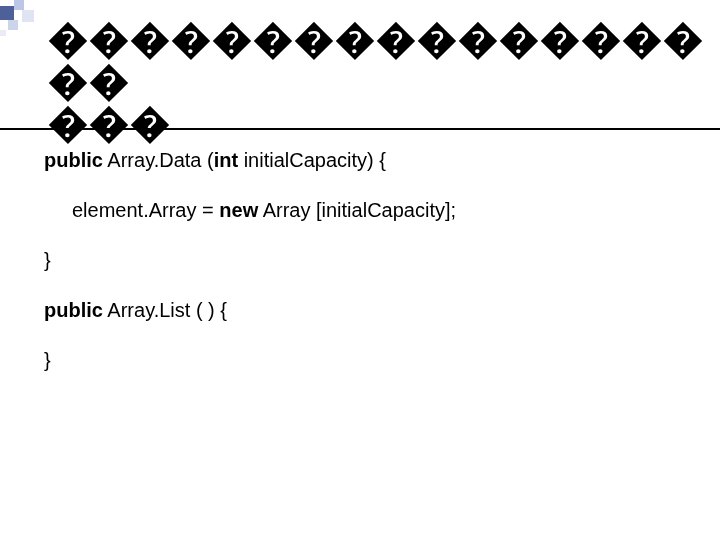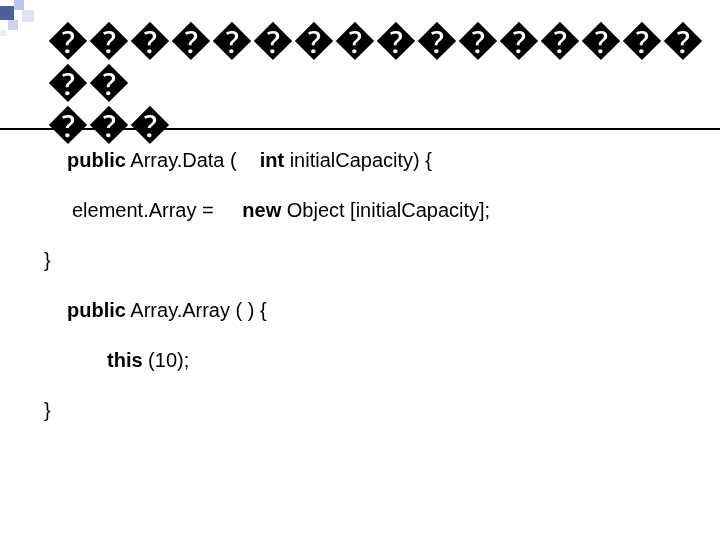--- a/index.html
+++ b/index.html
@@ -67,21 +67,21 @@
     font-size: 20px;
     color: #000;
     line-height: 1.4;
   }
   .code-line {
     margin: 0 0 22px 0;
     white-space: nowrap;
   }
   .indent1 { padding-left: 28px; }
   .indent2 { padding-left: 40px; }
-  .kw { font-weight: 700; margin-left: 23px; }
+  .kw { font-weight: 700; }
 </style>
 </head>
 <body>
 
 <div class="slide">
 
   <div class="corner-deco">
     <div class="sq a"></div>
       <div class="sq b"></div>
       <div class="sq c"></div>
@@ -98,33 +98,30 @@
 
   <div class="rule"></div>
 
   <div class="body">
 
     <div class="code-line">
       <span class="kw">public</span><span> Array.Data (</span><span class="kw">int</span><span> initialCapacity) {</span>
     </div>
 
     <div class="code-line indent1">
-      <span>element.Array = </span><span class="kw">new</span><span> Object [initialCapacity];</span>
+      <span>element.Array = </span><span class="kw">new</span><span> Array [initialCapacity];</span>
     </div>
 
     <div class="code-line">
       <span>}</span>
     </div>
 
     <div class="code-line">
-      <span class="kw">public</span><span> Array.Array ( ) {</span>
+      <span class="kw">public</span><span> Array.List ( ) {</span>
     </div>
 
-    <div class="code-line indent2">
-      <span class="kw">this</span><span> (10);</span>
-    </div>
 
     <div class="code-line">
       <span>}</span>
     </div>
 
   </div>
 </div>
 
 </body></html>

